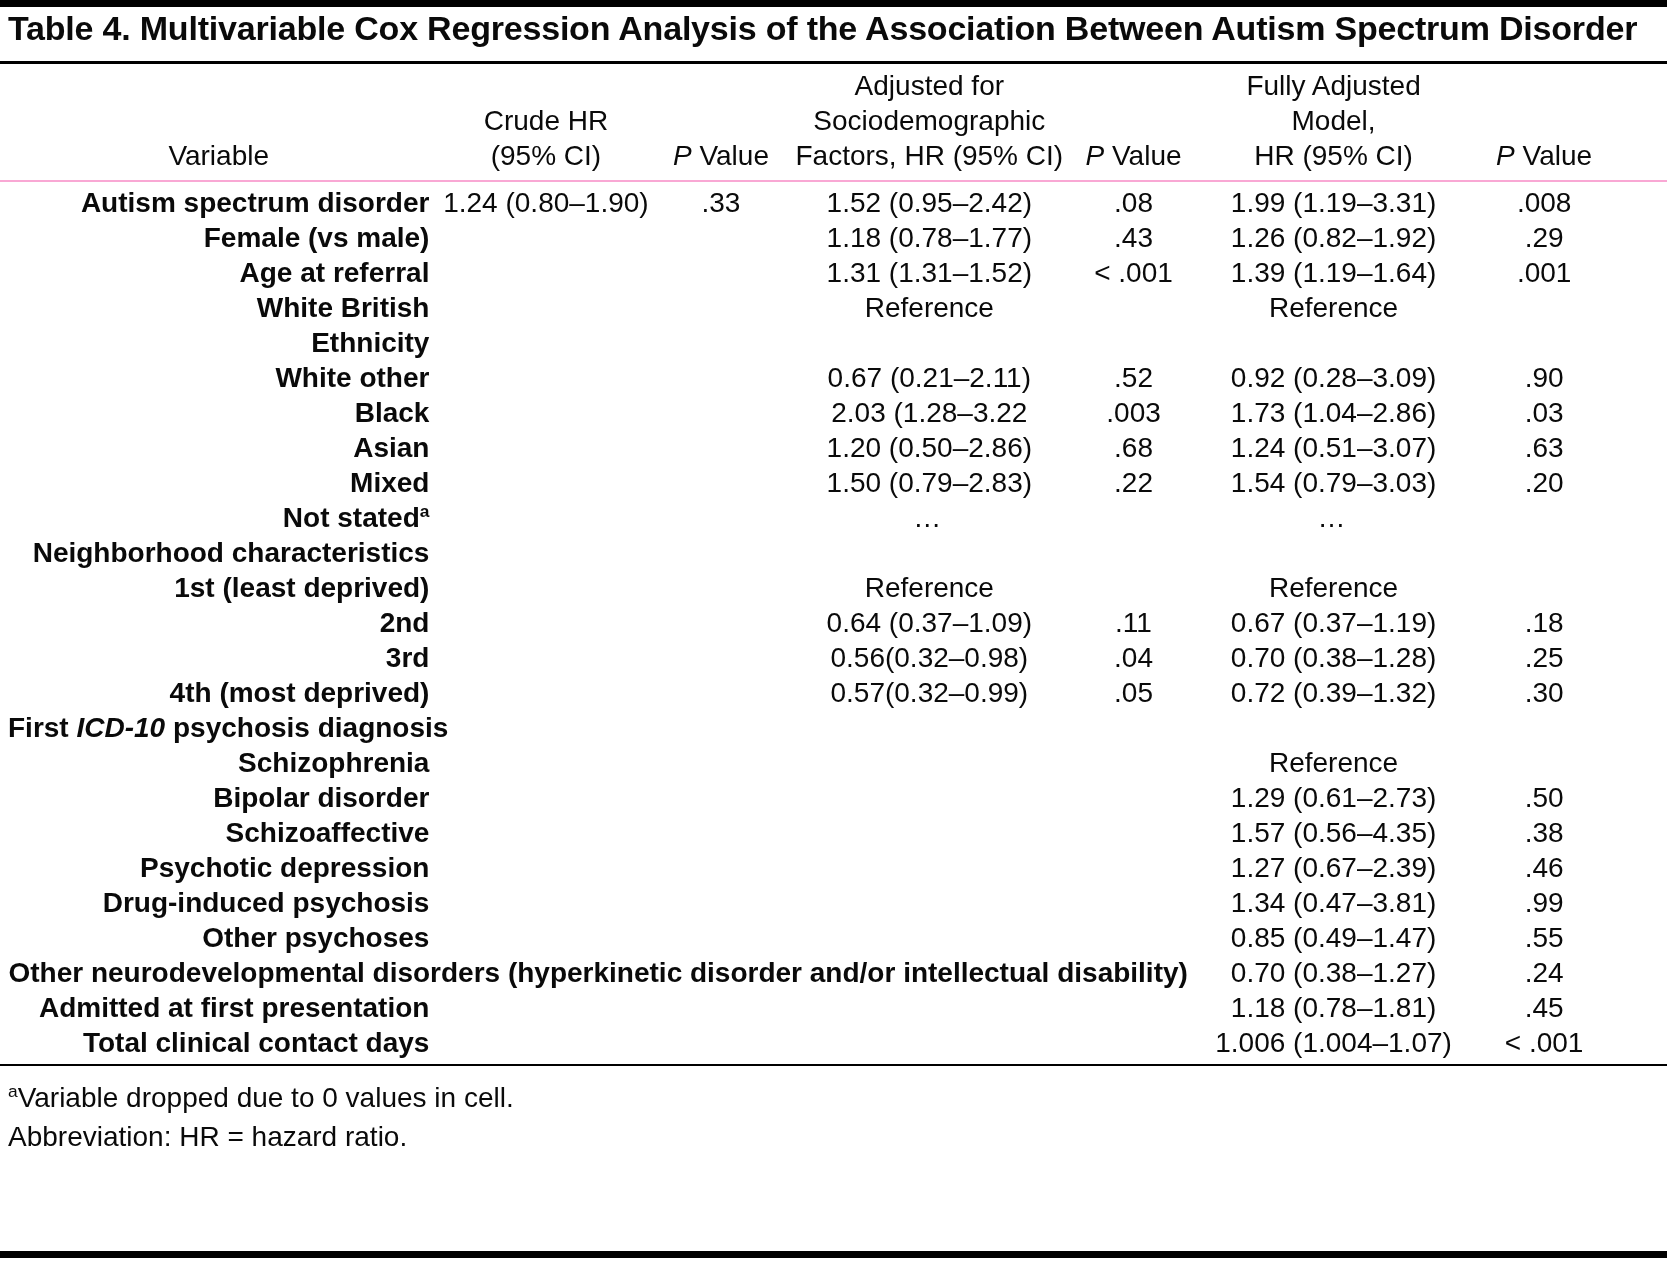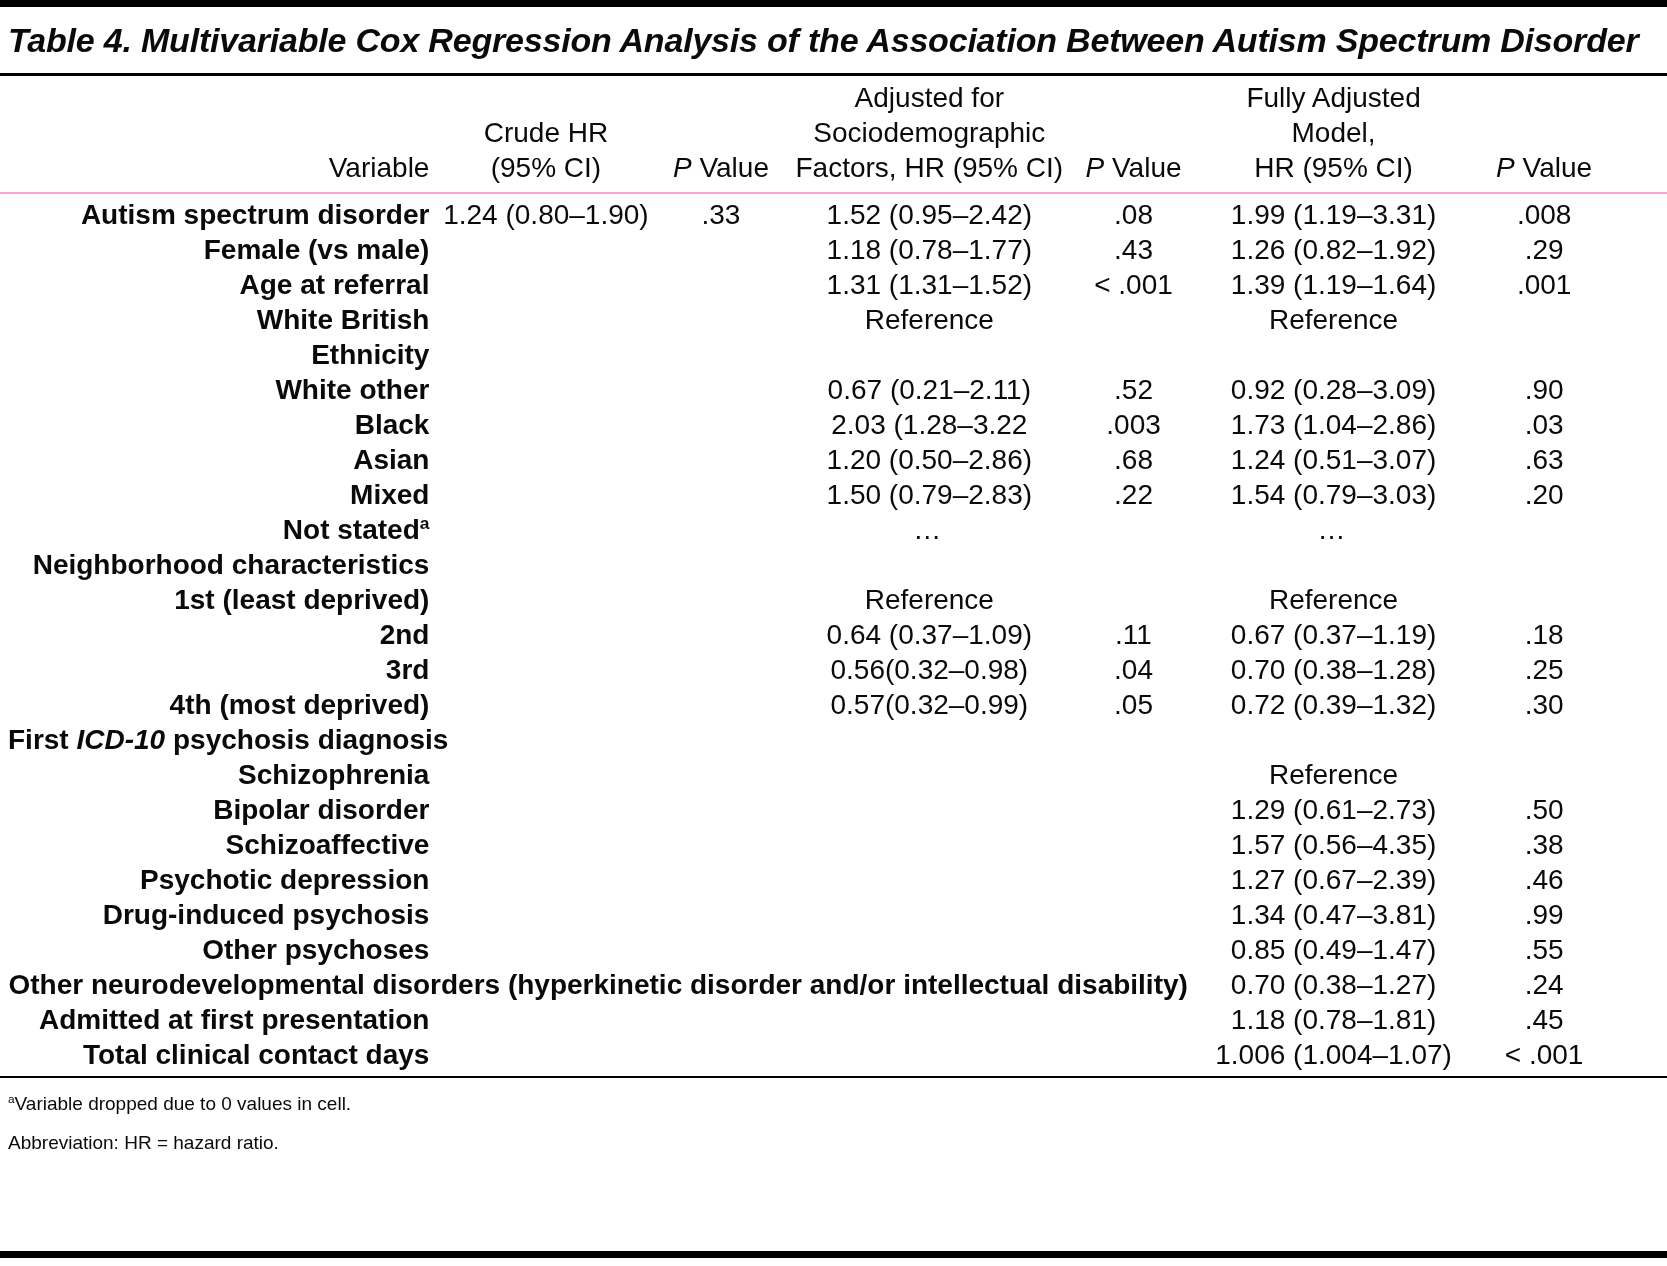--- a/index.html
+++ b/index.html
@@ -14,59 +14,58 @@
     display: flex; flex-direction: column;
     overflow: hidden; background: #fff;
     padding-bottom: 8px;
   }
   .rule-thick { height: 7px; background: #000; flex: none; }
   .rule-med   { height: 3px; background: #000; flex: none; }
   .title {
     font-weight: 700;
     font-size: 34px;
     line-height: 1.26;
-    padding: 12px 10px 11px 8px;
+    padding: 0 10px 11px 8px;
     letter-spacing: -0.2px;
-    font-style: italic;
   }
   table {
     width: 100%;
     border-collapse: collapse;
     table-layout: fixed;
     font-size: 28px;
   }
   thead th {
     font-weight: 400;
     vertical-align: bottom;
     text-align: center;
     line-height: 35px;
     padding: 4px 4px 7px;
     border-bottom: 2px solid #f9a8d4;
     white-space: nowrap;
   }
-  th.th-variable { text-align: right; padding-left: 8px; }
+  th.th-variable { text-align: center; padding-left: 8px; }
   tbody td {
     line-height: 35px;
     padding: 0 4px;
     white-space: nowrap;
     text-align: center;
     vertical-align: bottom;
   }
   tbody td.col-variable { text-align: right; padding-left: 8px; font-weight: bold; }
   tbody td.indent { padding-left: 42px; }
   tbody tr:first-child td { padding-top: 3px; }
   tbody tr:last-child td { border-bottom: 2px solid #000; padding-bottom: 4px; }
   .shift-left { padding-right: 58px !important; }
   .ellipsis { letter-spacing: 4px; }
   sup { font-size: 62%; vertical-align: super; line-height: 0; }
   i { font-style: italic; }
   .footnotes {
-    font-size: 19px;
+    font-size: 28px;
     line-height: 39px;
-    padding: 6px 10px 2px 8px;
+    padding: 12px 10px 2px 8px;
   }
   .spacer { flex: 1; }
 </style>
 </head>
 <body>
 
 <div class="page">
   <div class="rule-thick"></div>
 
   <div class="title">

